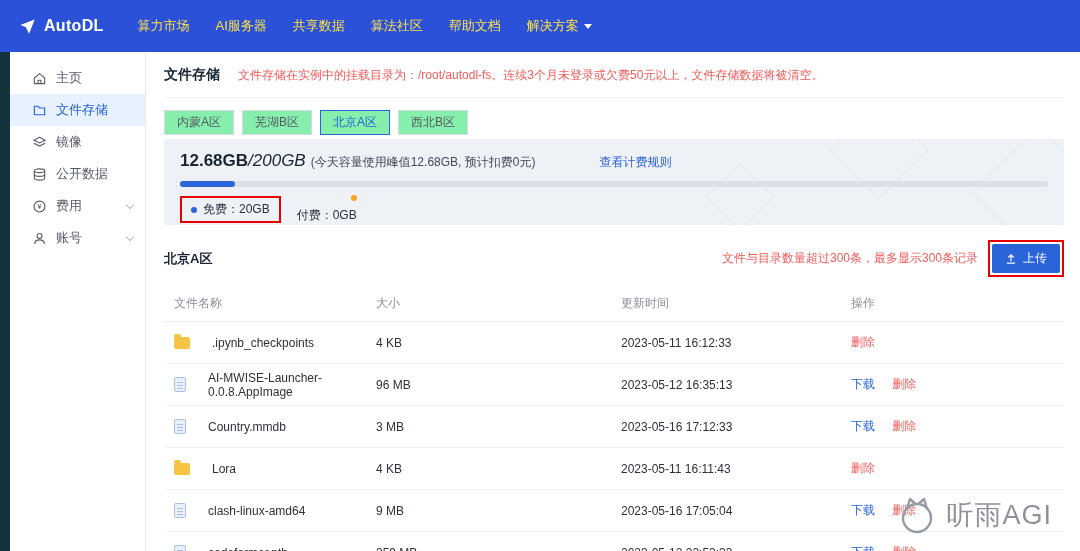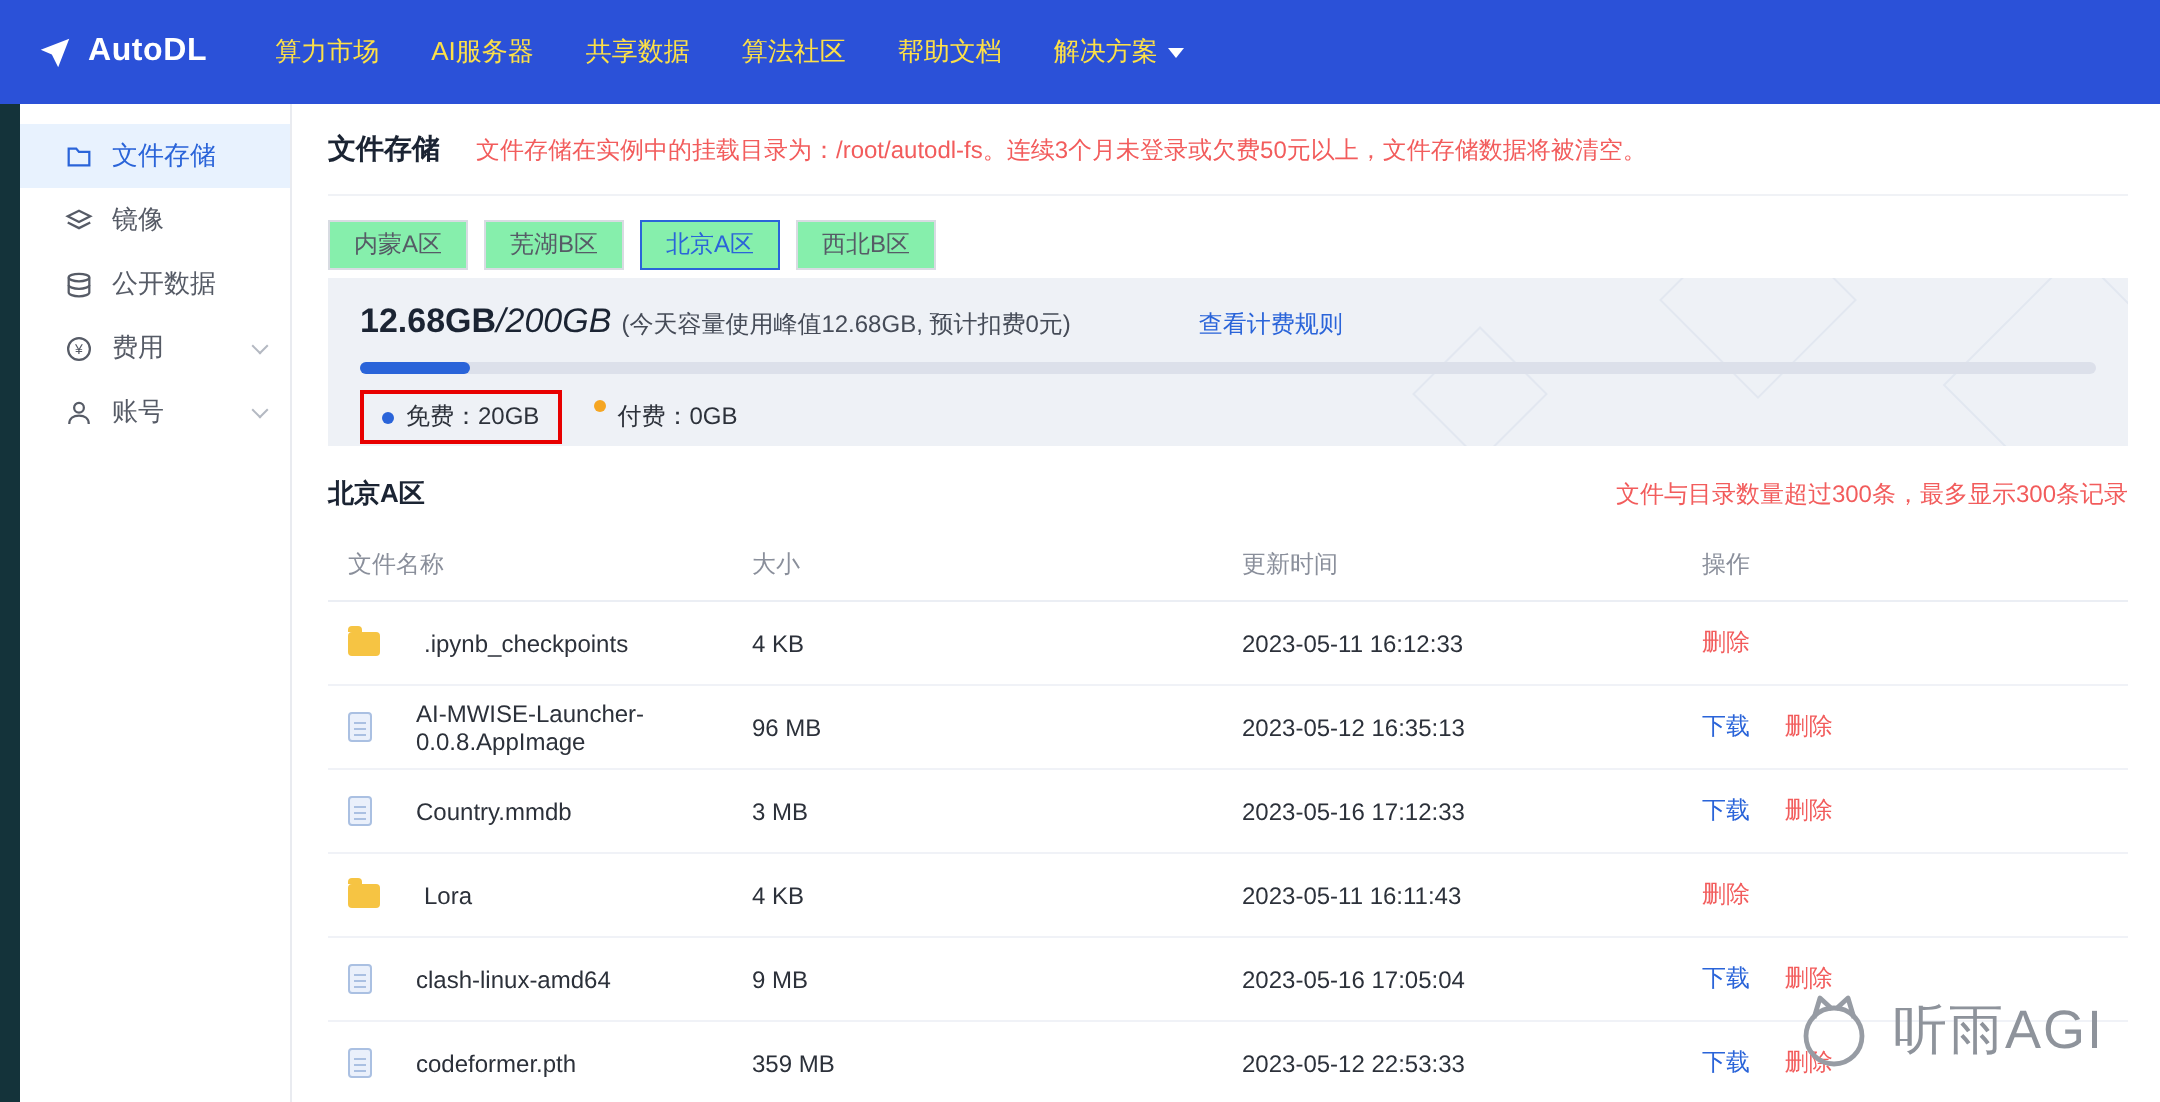--- a/index.html
+++ b/index.html
@@ -44,21 +44,21 @@
   .d3 { width:95px; height:95px; right:-22px; top:6px; }
   .usage-line { display:flex; align-items:baseline; font-size:12px; color:#454b57; position:relative; z-index:1; }
   .usage-used { font-size:17px; font-weight:bold; color:#1b2433; }
   .usage-total { font-size:17px; color:#1b2433;font-style:italic; }
   .usage-note { margin-left:5px; }
   .billing-link { margin-left:64px; color:#2a64d9; cursor:pointer; font-size:12px; text-decoration:none; }
   .progress-track { margin-top:10px; height:6px; background:#dce0ea; border-radius:3px; position:relative; z-index:1; }
   .progress-fill { height:6px; background:#2a64d9; border-radius:3px; width:0; }
   .legend-row { margin-top:8px; display:flex; align-items:center; position:relative; z-index:1; font-size:12px; color:#2c313a; }
   .annotation-free { border:2px solid #e80000; display:inline-flex; align-items:center; gap:6px; padding:3px 9px; }
-  .legend-item2 { display:flex; align-items:flex-start; gap:6px; margin-left:16px; }
+  .legend-item2 { display:flex; align-items:flex-end; gap:6px; margin-left:16px;flex-direction:column; }
   .legend-dot { width:6px; height:6px; border-radius:50%; }
   .dot-blue { background:#2a64d9; }
   .dot-orange { background:#f5a623; }
 
   
   .section-header { margin-top:15px; display:flex; align-items:center; }
   .region-title { font-size:13px; font-weight:bold; color:#1b2433; }
   .section-right { margin-left:auto; display:flex; align-items:center; gap:10px; }
   .limit-notice { font-size:12px; color:#f25c5c; }
   .annotation-upload { border:2px solid #e80000; padding:2px; }
@@ -125,20 +125,27 @@
     <span class="caret"></span>
   </a>
 </nav>
   </header>
 
   <div class="body-row">
 
     <div class="left-strip"></div>
 
     <aside class="sidebar">
+      <div class="side-item">
+        <svg width="15" height="15" viewBox="0 0 16 16" fill="none" stroke="currentColor" stroke-width="1.2">
+            <path d="M2.5 7.5 L8 2.8 L13.5 7.5 V13.5 H2.5 Z"></path>
+            <path d="M6.5 13.5 V9.8 h3 v3.7"></path>
+          </svg>
+        <span>主页</span>
+      </div>
       <div class="side-item active">
         <svg width="15" height="15" viewBox="0 0 16 16" fill="none" stroke="currentColor" stroke-width="1.2">
             <path d="M2.5 3.5 h4 l1.5 1.8 h5.5 v7.2 h-11 Z"></path>
           </svg>
         <span>文件存储</span>
       </div>
       <div class="side-item">
         <svg width="15" height="15" viewBox="0 0 16 16" fill="none" stroke="currentColor" stroke-width="1.2">
             <path d="M8 2.5 L14 5.5 8 8.5 2 5.5 Z"></path>
             <path d="M2 8.8 L8 11.8 14 8.8"></path>
@@ -218,20 +225,29 @@
             <span class="legend-dot dot-orange"></span>
             <span>付费：0GB</span>
           </span>
         </div>
       </div>
 
       <div class="section-header">
         <span class="region-title">北京A区</span>
         <div class="section-right">
           <span class="limit-notice">文件与目录数量超过300条，最多显示300条记录</span>
+          <span class="annotation-upload">
+            <button class="upload-btn">
+              <svg width="12" height="12" viewBox="0 0 16 16" fill="none" stroke="#ffffff" stroke-width="1.6">
+                  <path d="M8 11 V3 M4.5 6 L8 2.5 L11.5 6"></path>
+                  <path d="M2.5 13.5 h11"></path>
+                </svg>
+              <span>上传</span>
+            </button>
+          </span>
         </div>
       </div>
 
       <table>
         <colgroup>
             <col style="width:212px">
             <col style="width:245px">
             <col style="width:230px">
             <col style="width:213px">
           </colgroup>

